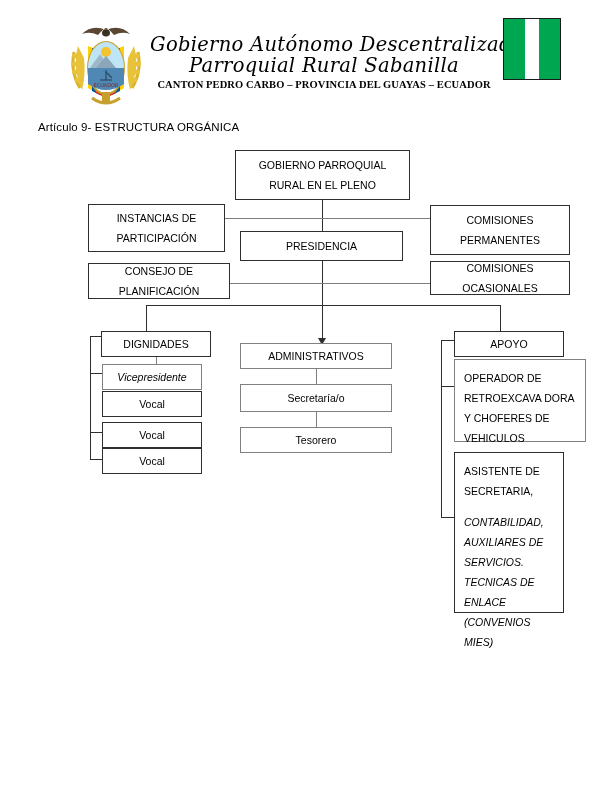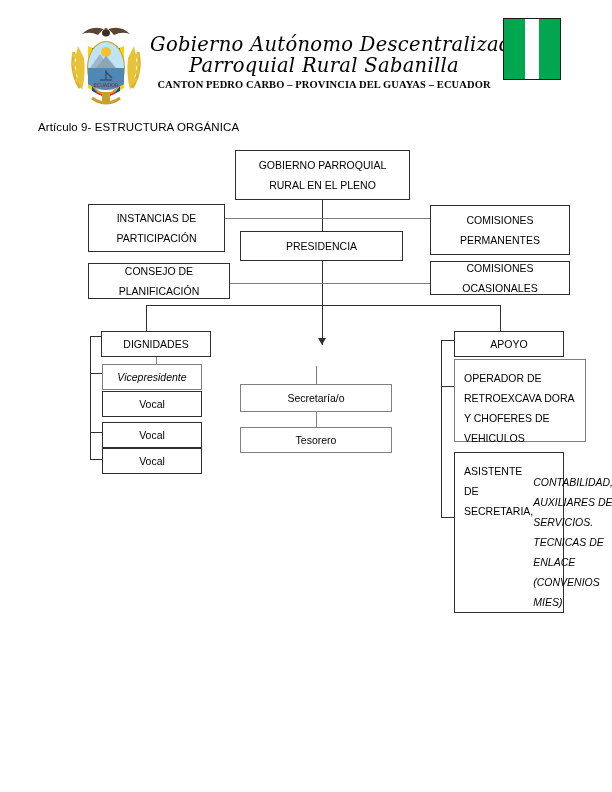--- a/index.html
+++ b/index.html
@@ -247,20 +247,23 @@
 
   <div class="node" style="left:430px; top:261px; width:140px; height:34px;">
     <span class="node-label">COMISIONES
 OCASIONALES</span>
   </div>
 
   <div class="node" style="left:101px; top:331px; width:110px; height:22px;">
     <span class="node-label">DIGNIDADES</span>
   </div>
 
+  <div class="node gray" style="left:240px; top:343px; width:152px; height:23px;">
+    <span class="node-label">ADMINISTRATIVOS</span>
+  </div>
 
   <div class="node" style="left:454px; top:331px; width:110px; height:20px;">
     <span class="node-label">APOYO</span>
   </div>
 
   <div class="node gray" style="left:102px; top:364px; width:100px; height:19px;font-style:italic;">
     <span class="node-label">Vicepresidente</span>
   </div>
 
   <div class="node" style="left:102px; top:391px; width:100px; height:21px;">
@@ -280,18 +283,18 @@
   </div>
 
   <div class="node gray" style="left:240px; top:427px; width:152px; height:24px;">
     <span class="node-label">Tesorero</span>
   </div>
 
   <div class="node gray left-text top-text" style="left:454px; top:359px; width:132px; height:83px;">
     <span class="node-label">OPERADOR DE RETROEXCAVA DORA Y CHOFERES DE VEHICULOS</span>
   </div>
 
-  <div class="node left-text top-text" style="left:454px; top:452px; width:110px; height:161px; flex-direction:row;">
+  <div class="node left-text top-text" style="left:454px; top:452px; width:110px; height:161px; flex-direction:column;">
     <span class="node-label">ASISTENTE DE SECRETARIA,</span>
     <span class="node-label para">CONTABILIDAD, AUXILIARES DE SERVICIOS. TECNICAS DE ENLACE (CONVENIOS MIES)</span>
   </div>
 
 </div>
 
 </body></html>

